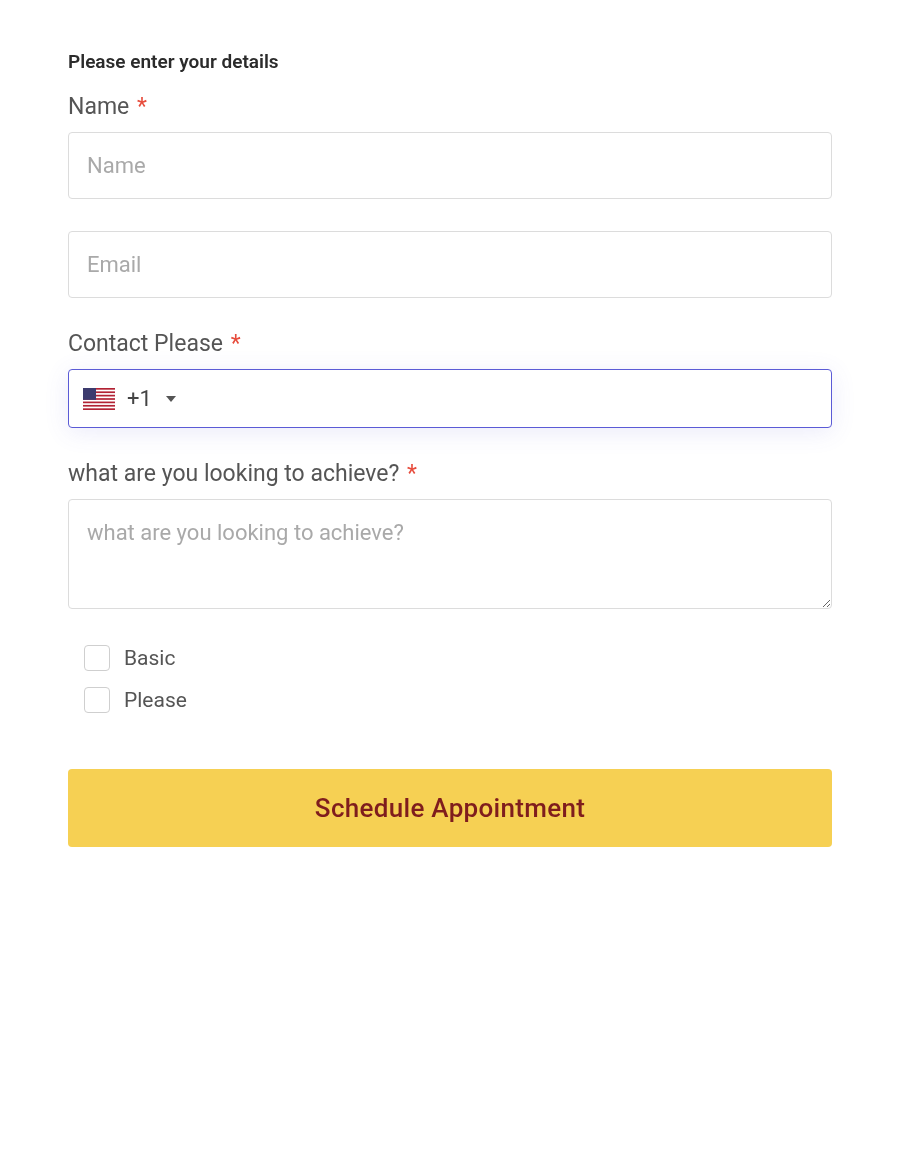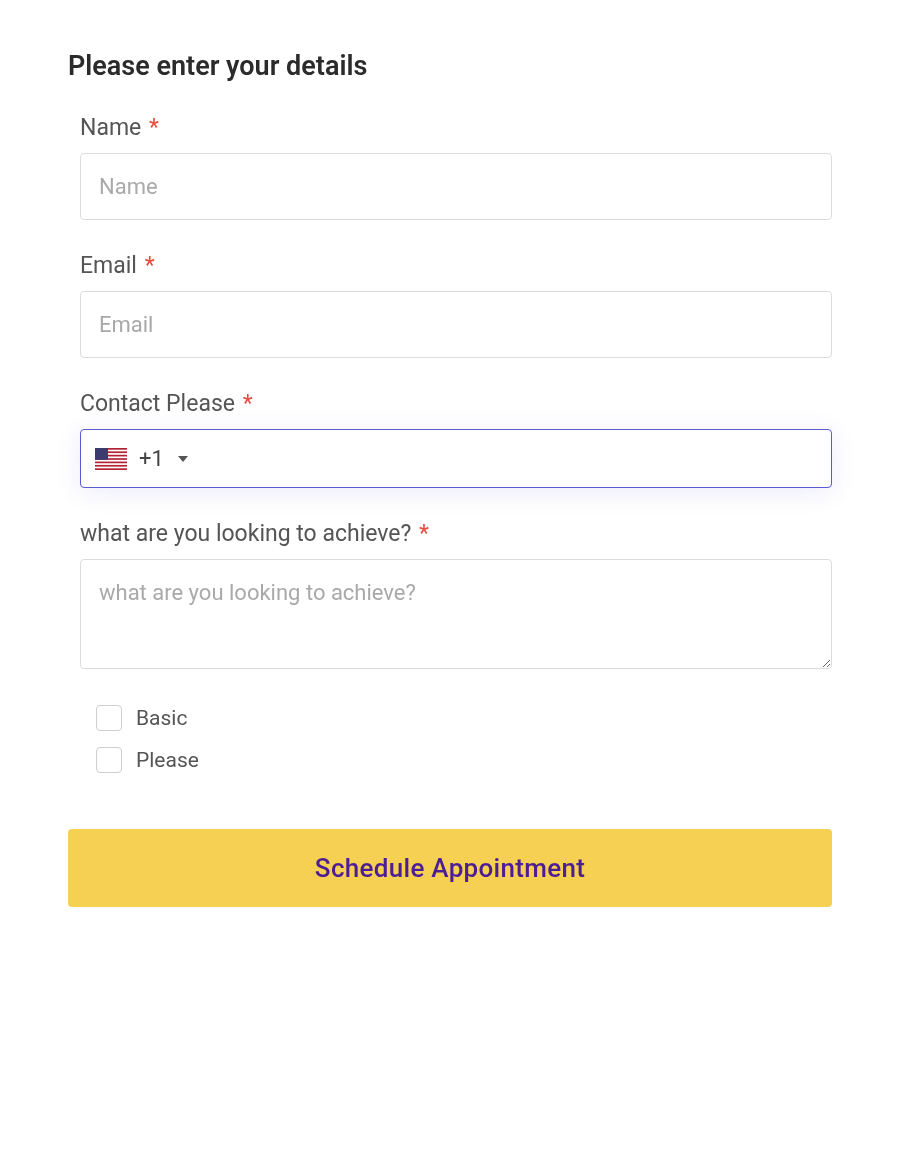--- a/index.html
+++ b/index.html
@@ -8,28 +8,27 @@
       padding: 0;
     }
     body {
       font-family: -apple-system, BlinkMacSystemFont, "Segoe UI", Roboto, Helvetica, Arial, sans-serif;
       background: #ffffff;
       padding: 50px 68px;
       width: 900px;
       color: #3a3a3a;
     }
     .form-title {
-      font-size: 27px;
+      font-size: 19px;
       font-weight: 600;
       color: #2b2b2b;
-      margin-bottom: 32px;
+      margin-bottom: 20px;
     }
     .form-group {
       margin-bottom: 32px;
-      margin-left: 12px;
     }
     .form-label {
       display: block;
       font-size: 23px;
       color: #555;
       margin-bottom: 12px;
       font-weight: 400;
     }
     .required {
       color: #e74c3c;
@@ -122,21 +121,21 @@
     }
     .checkbox-label {
       font-size: 21px;
       color: #555;
     }
     .submit-btn {
       width: 100%;
       padding: 24px 0;
       font-size: 26px;
       font-weight: 500;
-      color: #4c1d95;
+      color: #7f1d1d;
       background: #f6d053;
       border: none;
       border-radius: 4px;
       cursor: pointer;
       margin-top: 24px;
       letter-spacing: 0.3px;
       font-family: inherit;
     }
   </style>
 </head>
@@ -150,24 +149,20 @@
 <div class="form-group">
   <label class="form-label">
     <span>Name</span>
     <span class="required">*</span>
   </label>
   <input type="text" class="text-input" placeholder="Name" style="">
 </div>
 
 
 <div class="form-group">
-  <label class="form-label">
-    <span>Email</span>
-    <span class="required">*</span>
-  </label>
   <input type="email" class="text-input" placeholder="Email" style="">
 </div>
 
 
 <div class="form-group">
   <label class="form-label">
     <span>Contact Please</span>
     <span class="required">*</span>
   </label>
   <div class="phone-wrapper">

